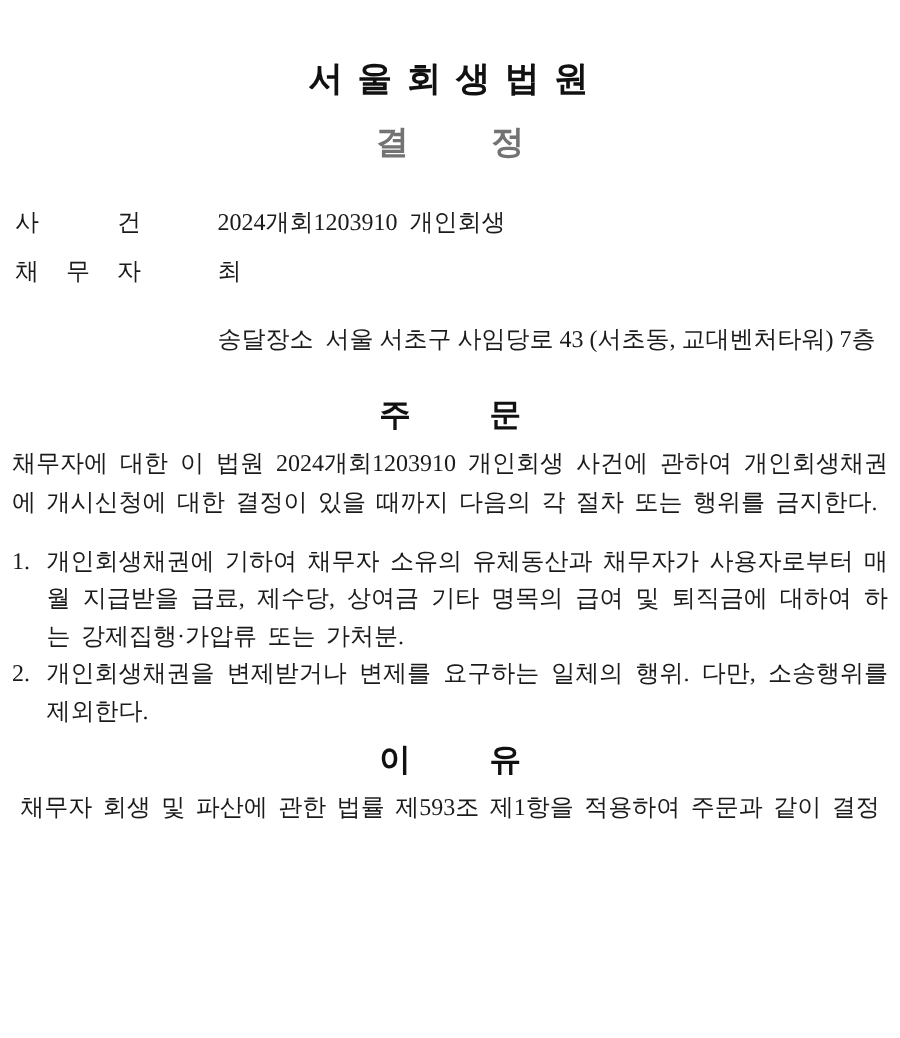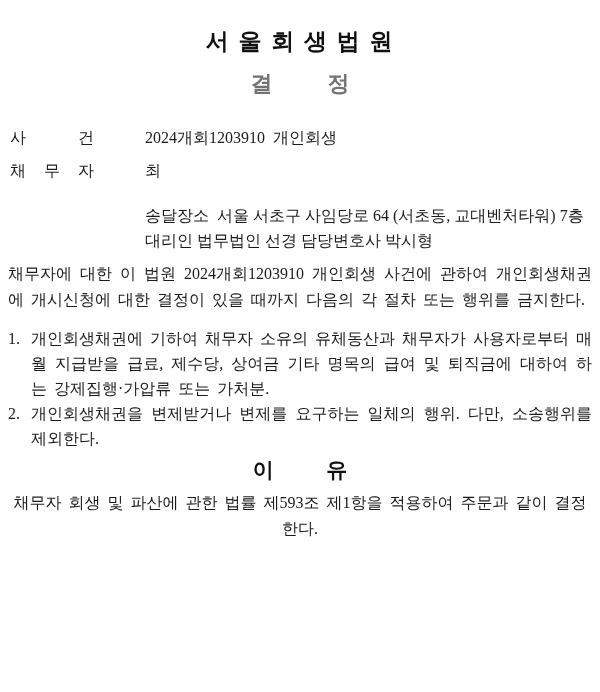--- a/index.html
+++ b/index.html
@@ -4,21 +4,21 @@
 <style>
   html, body {
     margin: 0;
     padding: 0;
     background: #ffffff;
   }
   .page {
     position: relative;
     width: 600px;
     height: 536px;
-    margin: 1px auto;
+    margin: 12px auto;
     background: #ffffff;
     color: #1b1b1b;
     font-family: "Liberation Serif", "DejaVu Serif", serif;
     box-sizing: border-box;
     padding: 0 8px;
     overflow: hidden;
   }
   .title {
     margin: 0;
     padding-top: 28px;
@@ -131,24 +131,24 @@
   <div class="meta-row debtor-row">
     <span class="meta-label">
       <span>채</span>
       <span>무</span>
       <span>자</span>
     </span>
     <span class="meta-value">최</span>
   </div>
 
   <div class="address-block">
-    <div class="address-line">송달장소  서울 서초구 사임당로 64 (서초동, 교대벤처타워) 7층</div>
-    <div class="address-line">대리인 법무법인 선경 담당변호사 박시형</div>
+    <div class="address-line">송달장소  서울 서초구 사임당로 43 (서초동, 교대벤처타워) 7층</div>
   </div>
 
+  <h3 class="section-heading order-heading">주          문</h3>
 
   <p class="body-para order-intro">채무자에 대한 이 법원 2024개회1203910 개인회생 사건에 관하여 개인회생채권에 개시신청에 대한 결정이 있을 때까지 다음의 각 절차 또는 행위를 금지한다.</p>
 
   <div class="order-list">
     <div class="order-item">
       <span class="item-num">1.</span>
       <span>개인회생채권에 기하여 채무자 소유의 유체동산과 채무자가 사용자로부터 매월 지급받을 급료, 제수당, 상여금 기타 명목의 급여 및 퇴직금에 대하여 하는 강제집행·가압류 또는 가처분.</span>
     </div>
     <div class="order-item">
       <span class="item-num">2.</span>

